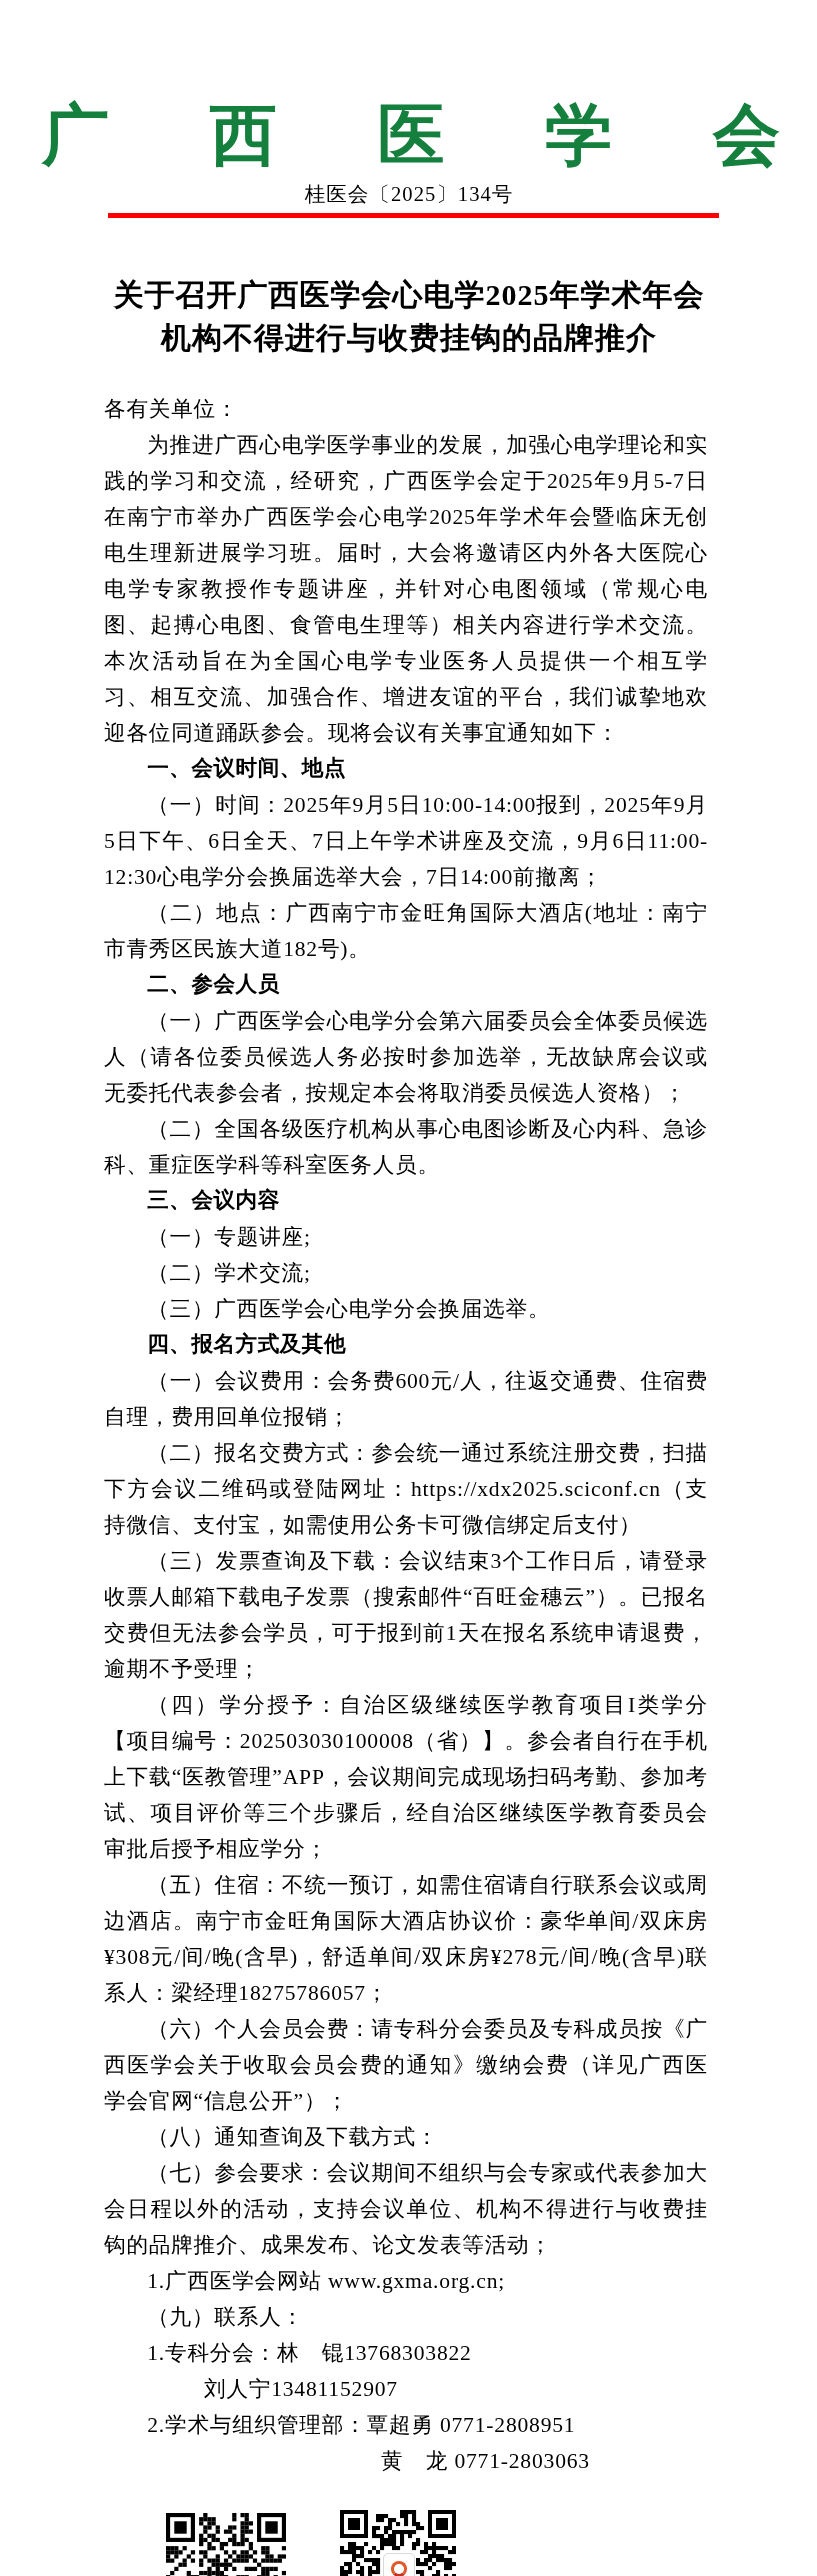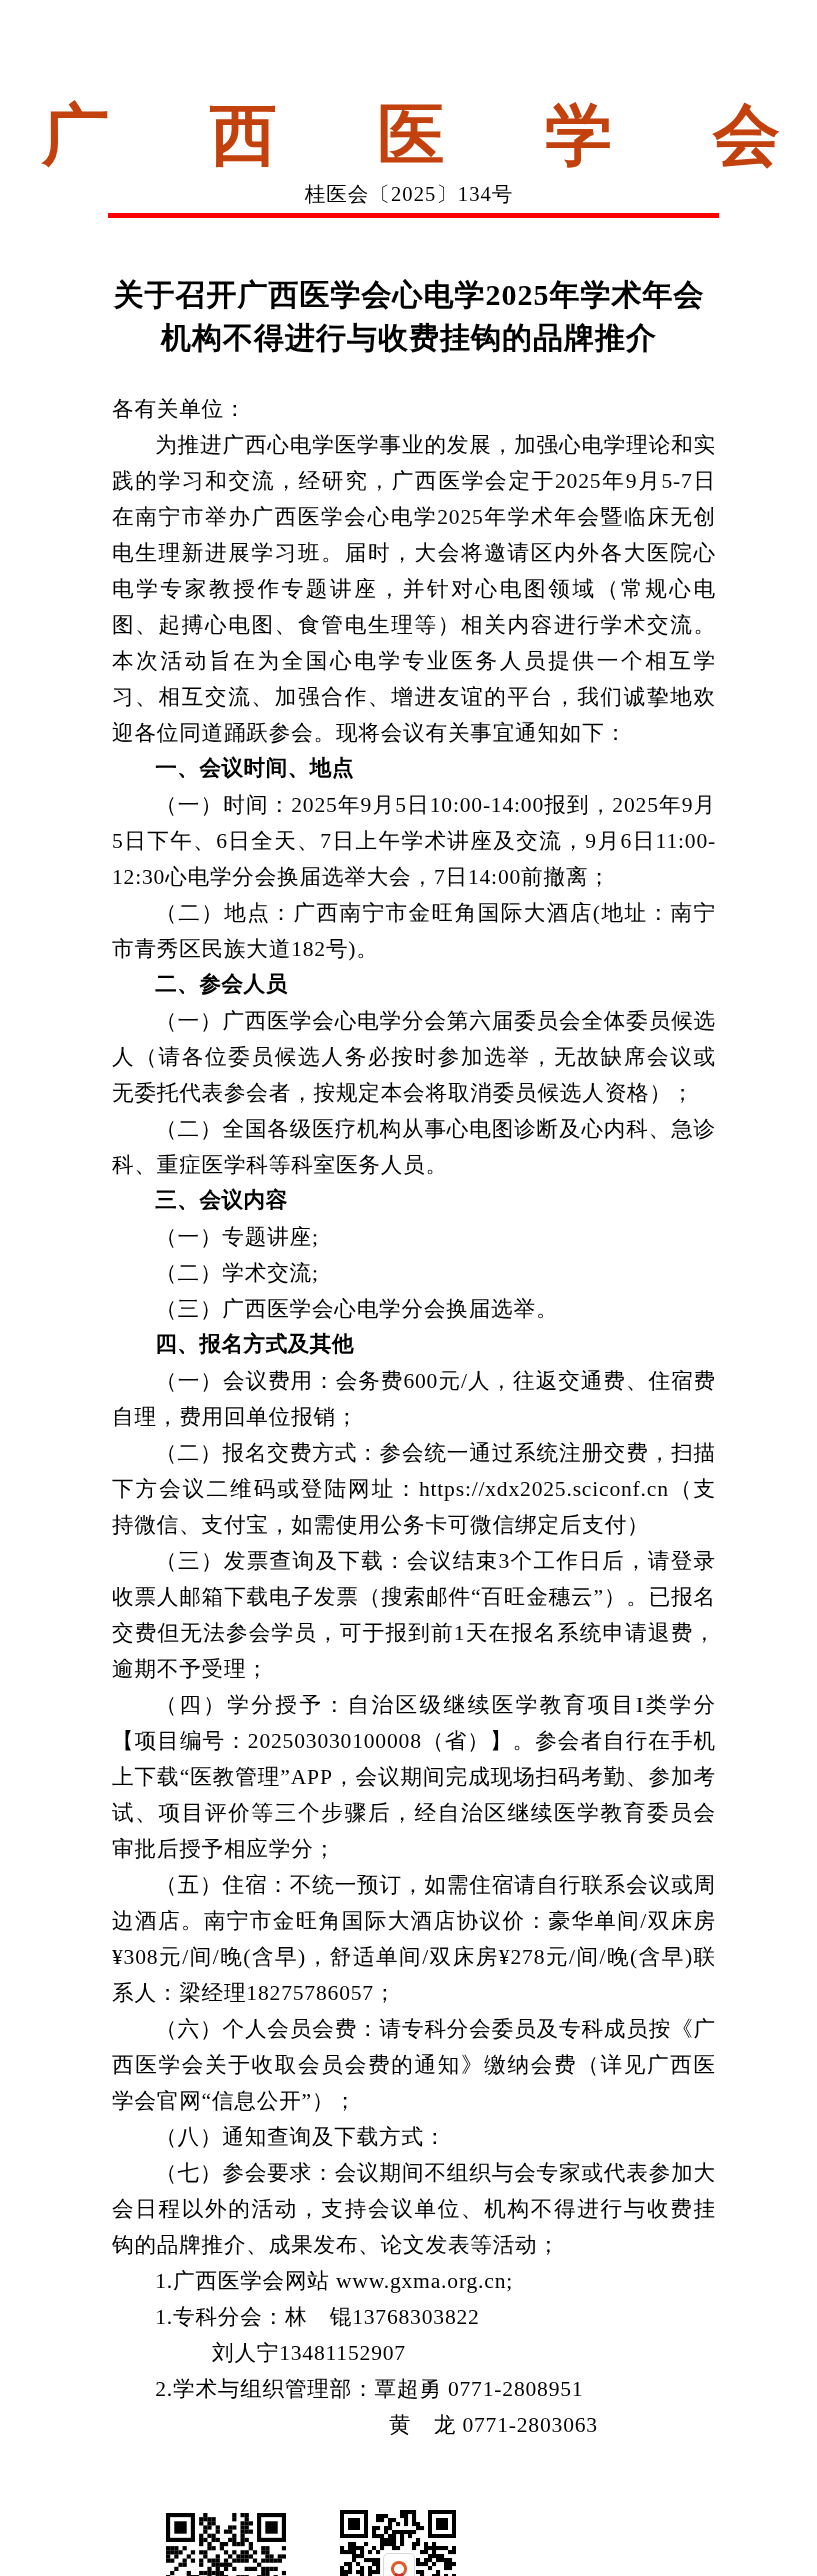--- a/index.html
+++ b/index.html
@@ -1,29 +1,29 @@
 <!DOCTYPE html>
 <html style="font-size:8.2px"><head>
 <meta charset="utf-8">
 <style>
   html,body{margin:0;padding:0;background:#ffffff;}
   .page{position:relative;width:818px;height:2866px;background:#ffffff;overflow:hidden;
         font-family:"Liberation Serif","DejaVu Serif",serif;color:#000;}
   
   .org-name{position:absolute;top:90px;left:0;width:100%;text-align:center;
-            font-size:67px;font-weight:bold;color:#c2410c;
+            font-size:67px;font-weight:bold;color:#15803d;
             letter-spacing:42px;padding-left:42px;box-sizing:border-box;white-space:nowrap;}
   .doc-number{position:absolute;top:180px;left:0;width:100%;text-align:center;
               font-size:20.6px;letter-spacing:1px;}
   .red-rule{position:absolute;top:213px;left:108px;width:611px;height:4.6px;background:#fe0000;}
   
   .notice-title{position:absolute;top:273px;left:57px;width:704px;text-align:center;
                 font-size:30px;font-weight:bold;line-height:43px;letter-spacing:1px;}
   
-  .body-flow{position:absolute;top:391px;left:112px;width:604px;
+  .body-flow{position:absolute;top:391px;left:104px;width:604px;
              font-size:21.6px;line-height:36px;letter-spacing:0.8px;
              text-align:justify;text-justify:inter-character;}
   .body-flow .sal{text-indent:0;}
   .body-flow .p{text-indent:2em;}
   .body-flow .h{text-indent:2em;font-weight:bold;
                 font-family:Liberation Mono, monospace;letter-spacing:0.5px;}
   .body-flow .i2{margin-left:100px;}
   .body-flow .i3{margin-left:277px;}
   
   .qr{position:absolute;background:#fff;}
@@ -64,20 +64,21 @@
     <div class="h">四、报名方式及其他</div>
     <div class="p">（一）会议费用：会务费600元/人，往返交通费、住宿费自理，费用回单位报销；</div>
     <div class="p">（二）报名交费方式：参会统一通过系统注册交费，扫描下方会议二维码或登陆网址：https://xdx2025.sciconf.cn（支持微信、支付宝，如需使用公务卡可微信绑定后支付）</div>
     <div class="p">（三）发票查询及下载：会议结束3个工作日后，请登录收票人邮箱下载电子发票（搜索邮件“百旺金穗云”）。已报名交费但无法参会学员，可于报到前1天在报名系统申请退费，逾期不予受理；</div>
     <div class="p">（四）学分授予：自治区级继续医学教育项目I类学分【项目编号：202503030100008（省）】。参会者自行在手机上下载“医教管理”APP，会议期间完成现场扫码考勤、参加考试、项目评价等三个步骤后，经自治区继续医学教育委员会审批后授予相应学分；</div>
     <div class="p">（五）住宿：不统一预订，如需住宿请自行联系会议或周边酒店。南宁市金旺角国际大酒店协议价：豪华单间/双床房¥308元/间/晚(含早)，舒适单间/双床房¥278元/间/晚(含早)联系人：梁经理18275786057；</div>
     <div class="p">（六）个人会员会费：请专科分会委员及专科成员按《广西医学会关于收取会员会费的通知》缴纳会费（详见广西医学会官网“信息公开”）；</div>
     <div class="p">（八）通知查询及下载方式：</div>
     <div class="p">（七）参会要求：会议期间不组织与会专家或代表参加大会日程以外的活动，支持会议单位、机构不得进行与收费挂钩的品牌推介、成果发布、论文发表等活动；</div>
     <div class="p">1.广西医学会网站 www.gxma.org.cn;</div>
+    <div class="p">（九）联系人：</div>
     <div class="p">1.专科分会：林　锟13768303822</div>
     <div class="i2">刘人宁13481152907</div>
     <div class="p">2.学术与组织管理部：覃超勇 0771-2808951</div>
     <div class="i3">黄　龙 0771-2803063</div>
   </div>
 
   <div class="qr" id="qr1" style="left:166px;top:2513px;width:120px;height:120px;">
       <svg viewBox="0 0 100 100" preserveAspectRatio="none">
         <g fill="#000">
           <rect x="31.034482758620687" y="0" width="3.5172413793103448" height="3.5172413793103448"></rect>

